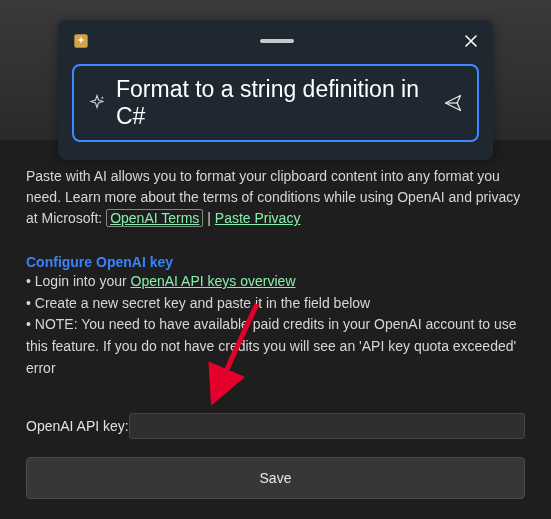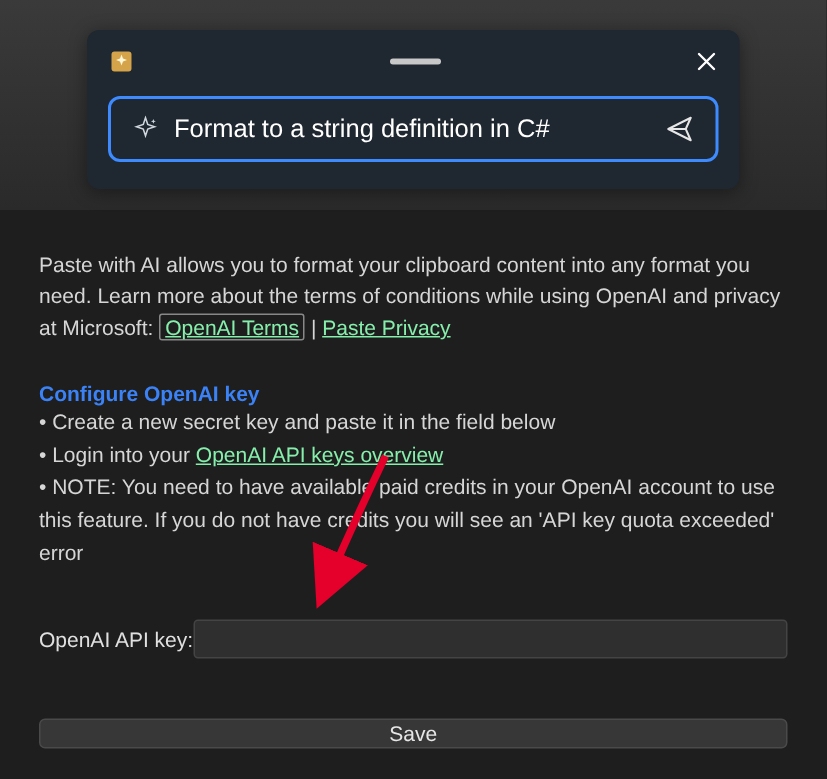--- a/index.html
+++ b/index.html
@@ -51,21 +51,21 @@
     align-items: center;
     gap: 10px;
     border: 2px solid #3d8bff;
     border-radius: 8px;
     padding: 10px 14px;
     background: #1f2730;
   }
   .spark-icon svg, .send-icon svg { display:block; }
   .prompt-text {
     flex: 1;
-    font-size: 17px;
+    font-size: 23px;
     color: #ffffff;
   }
   .lower {
     padding: 26px 26px 0 26px;
     position: relative;
   }
   .intro {
     font-size: 14px;
     line-height: 1.5;
     color: #d6d6d6;
@@ -116,21 +116,21 @@
   .btn-row {
     position: absolute;
     left: 26px;
     right: 26px;
     bottom: 20px;
     display: flex;
     gap: 12px;
   }
   .btn {
     flex: 1;
-    height: 20px;
+    height: 42px;
     background: #373737;
     border: 1px solid #4a4a4a;
     border-radius: 4px;
     color: #e6e6e6;
     font-size: 14px;
     cursor: pointer;
     display: flex;
     align-items: center;
     justify-content: center;
   }
@@ -179,24 +179,24 @@
   </div>
 </div>
 
 <div class="lower">
   <p class="intro">
     <span>Paste with AI allows you to format your clipboard content into any format you need. Learn more about the terms of conditions while using OpenAI and privacy at Microsoft: </span><span class="link link-boxed">OpenAI Terms</span><span> | </span><span class="link">Paste Privacy</span>
   </p>
 
   <div class="section-head">Configure OpenAI key</div>
   <div class="bullets">
-    <div>• Create a new secret key and paste it in the field below</div>
     <div>
       <span>• Login into your </span><span class="link">OpenAI API keys overview</span>
     </div>
+    <div>• Create a new secret key and paste it in the field below</div>
     <div>• NOTE: You need to have available paid credits in your OpenAI account to use this feature. If you do not have credits you will see an 'API key quota exceeded' error</div>
   </div>
 
   <div class="field-row">
     <span class="field-label">OpenAI API key:</span>
     <input class="field-input" type="text" value="" style="">
   </div>
 </div>
 
 <svg class="arrow-overlay" width="90" height="110">

